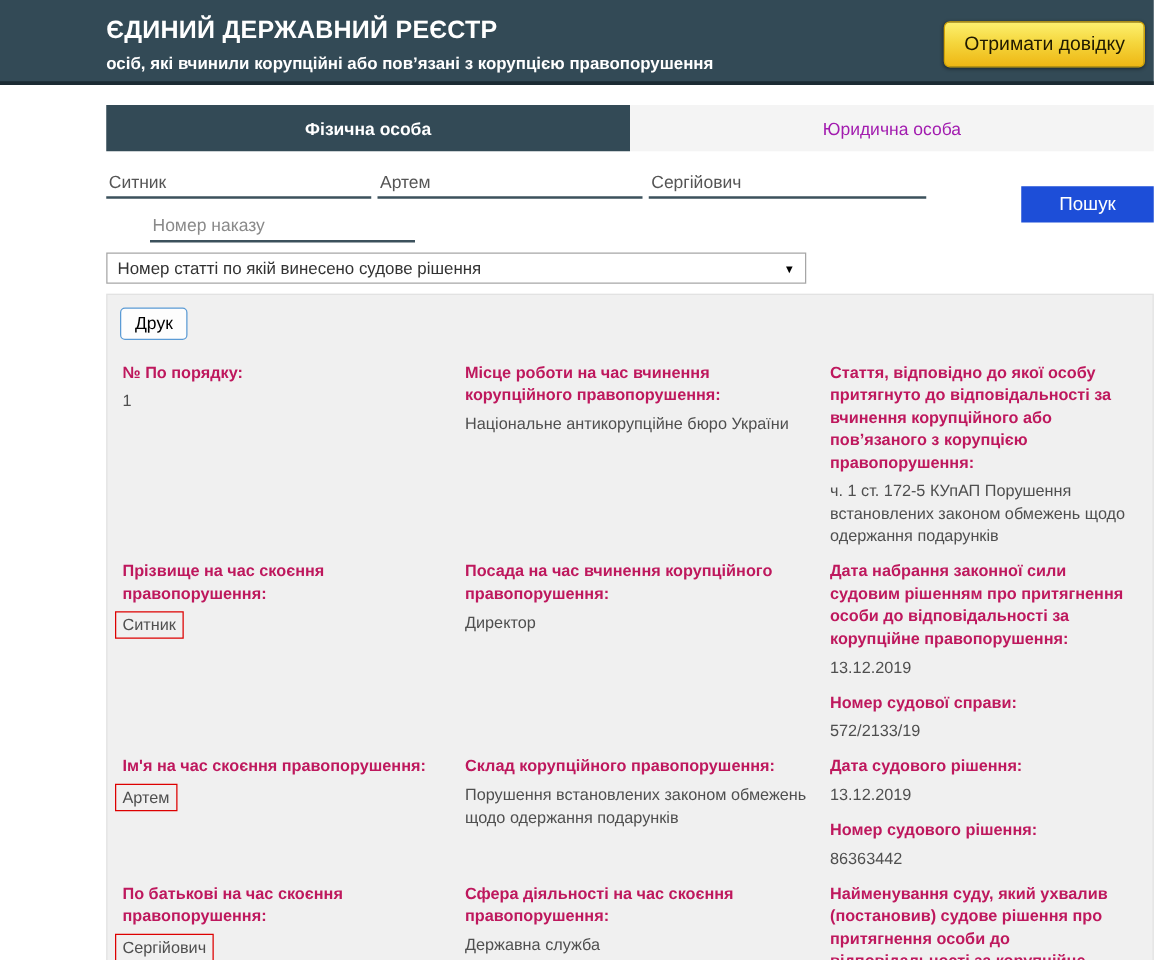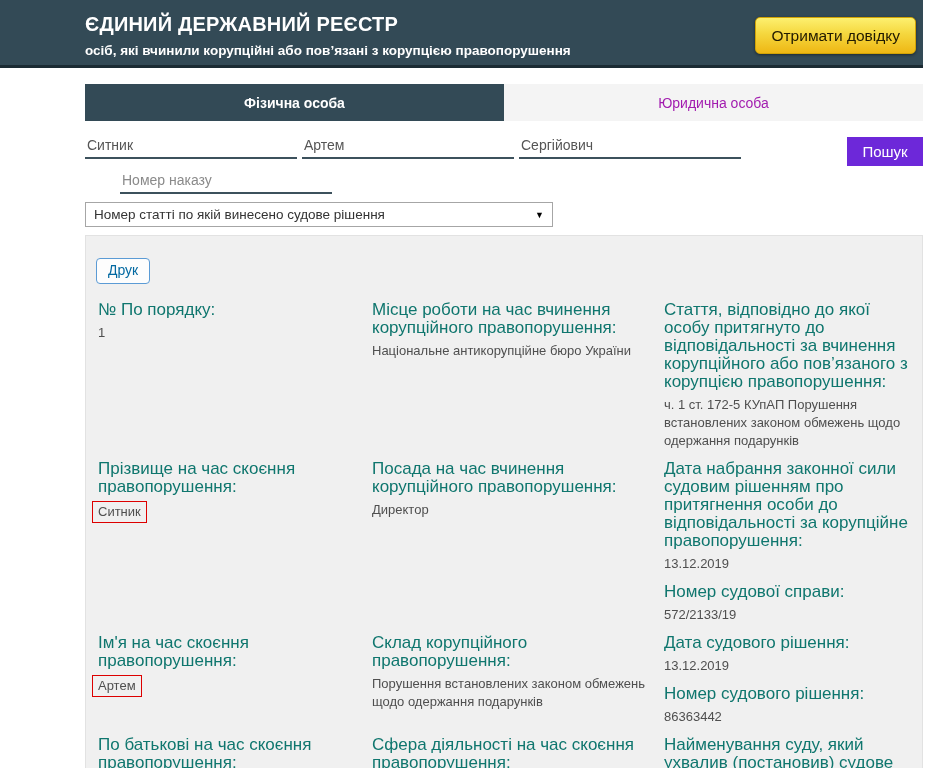--- a/index.html
+++ b/index.html
@@ -43,57 +43,56 @@
   .srow1 { display:flex; gap:5px; }
   .txt-input {
     width:212px; border:none; border-bottom:2px solid #3c515c;
     background:transparent; outline:none;
     font-family:inherit; font-size:14px; color:#555;
     padding:4px 2px;
   }
   .txt-input.wide { width:222px; }
   .txt-input::placeholder { color:#8a8a8a; opacity:1; }
   .search-btn {
-    position:absolute; right:0; top:4px;
-    width:76px; height:29px;
-    background:#6d28d9; color:#fff;
+    position:absolute; right:0; top:16px;
+    width:106px; height:29px;
+    background:#1d4ed8; color:#fff;
     border:none; font-family:inherit; font-size:15px;
     cursor:pointer;
   }
   .srow2 { margin-top:9px;margin-left:35px; }
   .select-box {
-    margin-top:8px; width:468px; height:25px;
+    margin-top:8px; width:560px; height:25px;
     border:1px solid #a6a6a6; background:#fff;
     display:flex; align-items:center; justify-content:space-between;
     padding:0 8px; font-size:13.5px; color:#333;
     cursor:pointer;
     text-align:right;
   }
   .select-arrow { font-size:9px; color:#000; }
   
   .panel {
     margin:8px 0 0 85px; width:838px; height:535px;
     background:#f0f0f0; border:1px solid #e2e2e2;
     padding:10px; overflow:hidden;
   }
   .print-btn {
     background:#fdfdfd; border:1px solid #5b9bd5; border-radius:4px;
-    padding:3px 11px 5px; font-family:inherit; font-size:14px; color:#0369a1;
-    cursor:pointer;
-    margin-top:12px;
+    padding:3px 11px 5px; font-family:inherit; font-size:14px; color:#000000;
+    cursor:pointer;
   }
   .grid {
     margin-top:17px; padding:0 2px;
     display:grid;
     grid-template-columns:262px 280px 1fr;
     column-gap:12px;
     grid-template-rows:minmax(143px,auto) minmax(140px,auto) minmax(96px,auto) auto;
   }
   .field { margin-bottom:10px; }
-  .flabel { font-weight:normal; font-size:17px; line-height:18px; color:#0f766e; }
+  .flabel { font-weight:bold; font-size:13px; line-height:18px; color:#be185d; }
   .fvalue { margin-top:5px; font-size:13px; line-height:18px; color:#4f4f4f; }
   .fvalue.boxed {
     display:inline-block;
     border:1px solid #dd0000;
     padding:1px 5px;
     margin-left:-6px;
   }
 </style>
 </head>
 <body>

